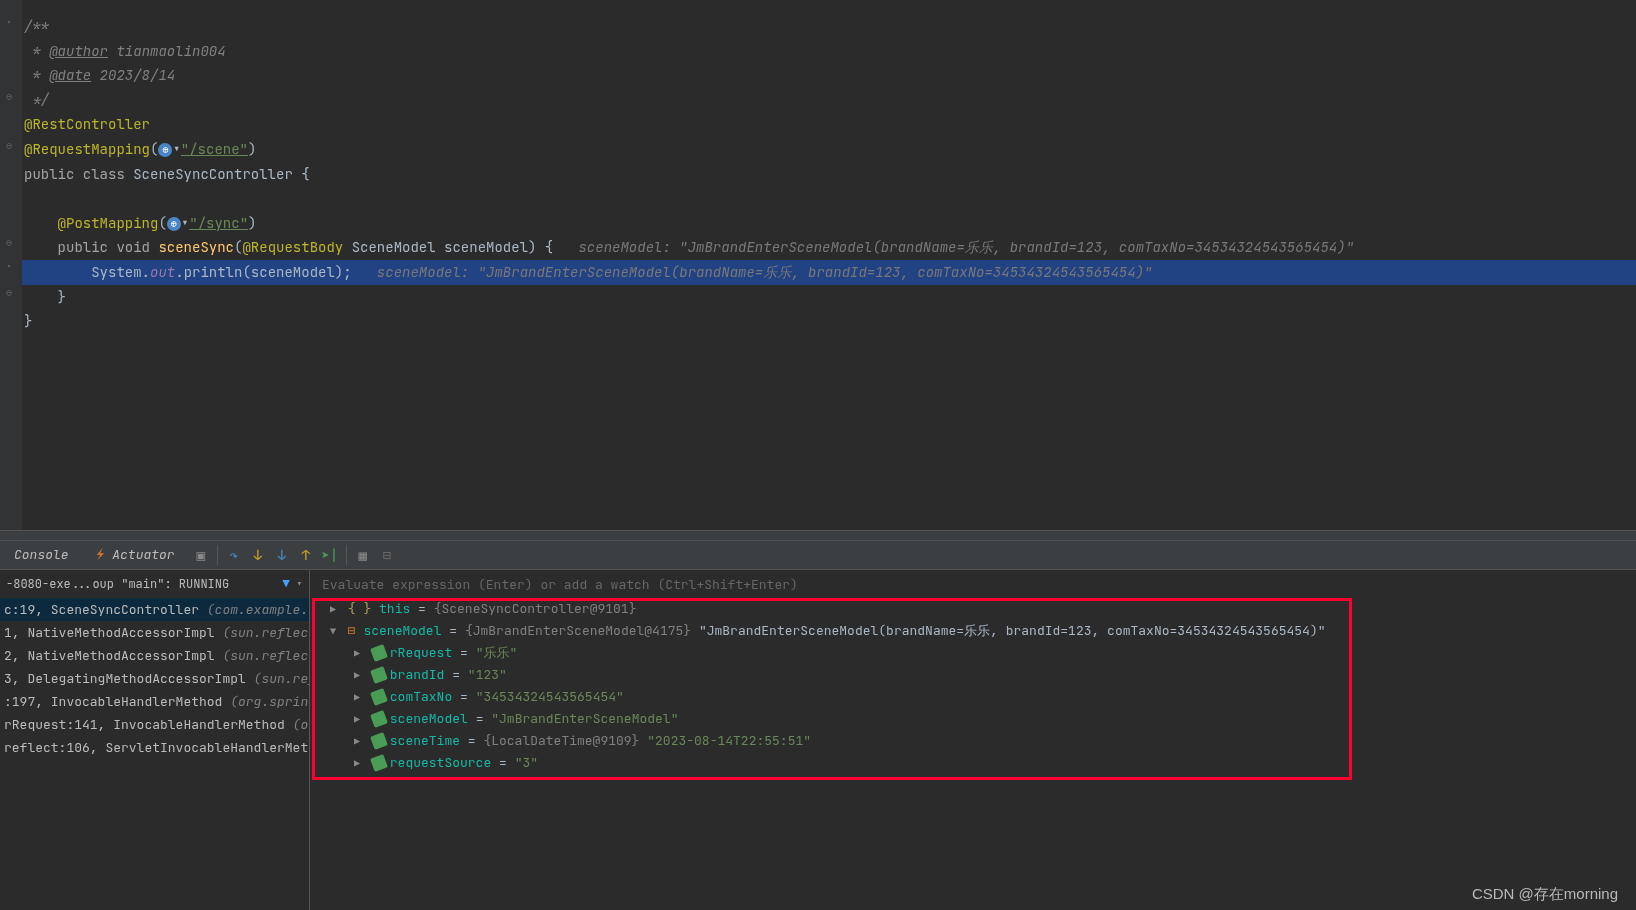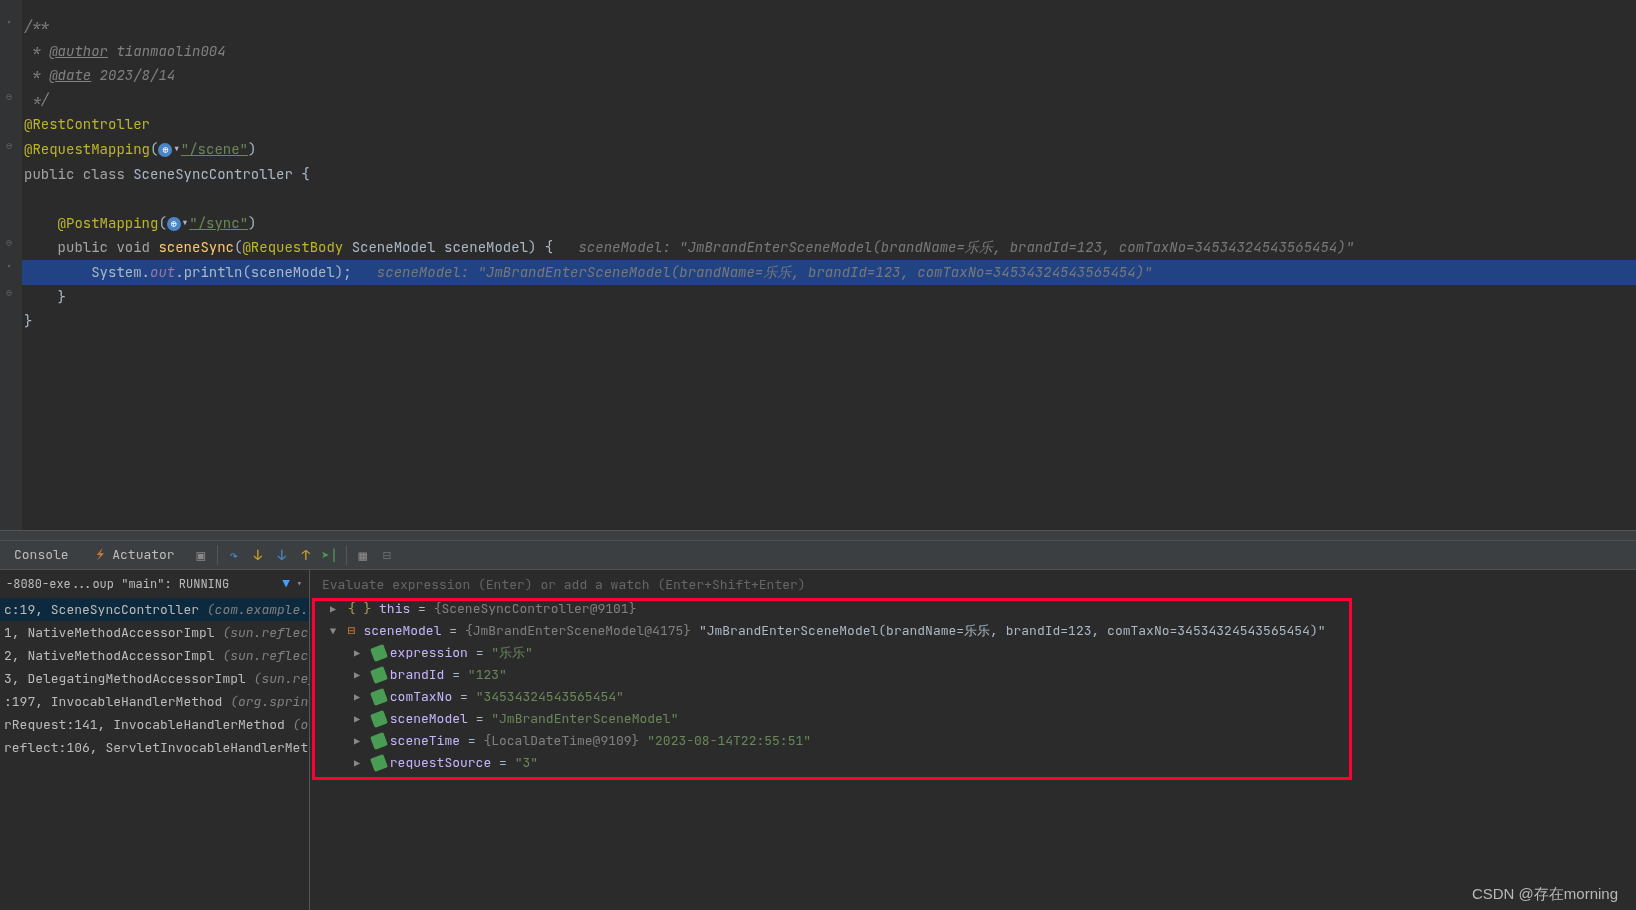--- a/index.html
+++ b/index.html
@@ -15,38 +15,38 @@
   .c-kw { color:#a3a3a3; }
   .c-field { color:#9876aa; }
   .c-method { color:#ffc66d; }
   .c-id { color:#a9b7c6; }
   .c-hint { color:#787878; font-style:italic; }
   .c-link { color:#6a8759; text-decoration:underline; }
   .hl-line { position:absolute; left:22px; right:0; height:25px; background:#214283; }
   .globe { display:inline-block; width:14px; height:14px; border-radius:50%; background:#4a86c7; vertical-align:middle; font-size:10px; text-align:center; line-height:14px; color:#fff; font-style:normal;}
   .panel-gap { position:absolute; top:530px; left:0; right:0; height:10px; background:#3c3f41; border-top:1px solid #555;}
   .toolbar { position:absolute; top:540px; left:0; right:0; height:30px; background:#3c3f41; border-top:1px solid #515151; border-bottom:1px solid #515151; display:flex; align-items:center; font-size:13px;}
-  .toolbar .tab { padding:0 14px; height:30px; line-height:30px; color:#bbb; }
+  .toolbar .tab { padding:0 14px; height:30px; line-height:30px; color:#bbb;font-style:italic; }
   .toolbar .icon { width:24px; height:30px; display:flex; align-items:center; justify-content:center; color:#888; font-size:14px;}
   .toolbar .sep { width:1px; height:20px; background:#555; margin:0 4px;}
   .act-ico { color:#cc7832; }
   .lower { position:absolute; top:570px; left:0; right:0; bottom:0; display:flex; background:#2b2b2b;}
   .frames { width:310px; border-right:1px solid #555; background:#2b2b2b; overflow:hidden;}
   .frames-hdr { height:28px; display:flex; align-items:center; padding:0 6px; color:#bbb; font-size:12px;}
   .frames-hdr .grow{flex:1;}
   .filter-ico{color:#40a0ff;margin:0 6px;}
   .frame-row { height:23px; line-height:23px; padding-left:4px; font-size:13px; color:#bbb; white-space:nowrap; overflow:hidden;}
   .frame-row .pkg { color:#808080; font-style:italic; }
   .frame-row.sel { background:#0d293e; }
   .vars { flex:1; position:relative; background:#2b2b2b;}
   .eval { height:28px; padding:6px 12px; color:#666; font-size:13px;}
   .var-row { height:22px; line-height:22px; padding-left:10px; font-size:13px; white-space:nowrap; overflow:hidden;}
   .arrow { display:inline-block; width:14px; color:#888; text-align:center; font-size:10px;}
   .tag-ico { display:inline-block; width:14px; height:14px; background:#499c54; transform:rotate(-20deg); border-radius:2px; vertical-align:middle; margin-right:4px;}
-  .var-name { color:#c4b5fd;text-align:right; }
+  .var-name { color:#14b8a6;text-align:right; }
   .var-eq { color:#a9b7c6; }
   .var-obj { color:#808080; }
   .var-str { color:#6a8759; }
   .redbox { position:absolute; border:3px solid #ff0033; pointer-events:none; }
   .watermark { position:absolute; right:18px; bottom:6px; color:#b8b8b8; font-size:15px; font-family:sans-serif;}
 </style>
 </head>
 <body>
 
 <div class="editor">
@@ -102,36 +102,36 @@
         <div class="frame-row sel"><span>c:19, SceneSyncController </span><span class="pkg">(com.example.sp</span></div>
         <div class="frame-row"><span>1, NativeMethodAccessorImpl </span><span class="pkg">(sun.reflect)</span></div>
         <div class="frame-row"><span>2, NativeMethodAccessorImpl </span><span class="pkg">(sun.reflect)</span></div>
         <div class="frame-row"><span>3, DelegatingMethodAccessorImpl </span><span class="pkg">(sun.refle</span></div>
         <div class="frame-row"><span>:197, InvocableHandlerMethod </span><span class="pkg">(org.spring</span></div>
         <div class="frame-row"><span>rRequest:141, InvocableHandlerMethod </span><span class="pkg">(or</span></div>
         <div class="frame-row"><span>reflect:106, ServletInvocableHandlerMet</span><span class="pkg"></span></div>
       </div>
   </div>
   <div class="vars">
-    <div class="eval">Evaluate expression (Enter) or add a watch (Enter+Shift+Enter)</div>
+    <div class="eval">Evaluate expression (Enter) or add a watch (Ctrl+Shift+Enter)</div>
     <div class="var-row" style="padding-left:16px">
       <span class="arrow">▶</span>
       <span style="color:#a9a15a">{ }</span>
       <span class="var-name">this</span>
       <span class="var-eq"> = </span><span class="var-obj">{SceneSyncController@9101}</span>
     </div>
     <div class="var-row" style="padding-left:16px">
       <span class="arrow">▼</span>
       <span style="color:#c57633">⊟</span>
       <span class="var-name">sceneModel</span>
       <span class="var-eq"> = </span><span class="var-obj">{JmBrandEnterSceneModel@4175}</span>
       <span class="var-eq"> </span><span style="color:#a9b7c6">"JmBrandEnterSceneModel(brandName=乐乐, brandId=123, comTaxNo=34534324543565454)"</span>
     </div>
     <div id="field-list">
-        <div class="var-row" style="padding-left: 40px;"><span class="arrow">▶</span> <span class="tag-ico"></span><span class="var-name">expression</span><span class="var-eq"> = </span><span class="var-str">"乐乐"</span></div>
+        <div class="var-row" style="padding-left: 40px;"><span class="arrow">▶</span> <span class="tag-ico"></span><span class="var-name">rRequest</span><span class="var-eq"> = </span><span class="var-str">"乐乐"</span></div>
         <div class="var-row" style="padding-left: 40px;"><span class="arrow">▶</span> <span class="tag-ico"></span><span class="var-name">brandId</span><span class="var-eq"> = </span><span class="var-str">"123"</span></div>
         <div class="var-row" style="padding-left: 40px;"><span class="arrow">▶</span> <span class="tag-ico"></span><span class="var-name">comTaxNo</span><span class="var-eq"> = </span><span class="var-str">"34534324543565454"</span></div>
         <div class="var-row" style="padding-left: 40px;"><span class="arrow">▶</span> <span class="tag-ico"></span><span class="var-name">sceneModel</span><span class="var-eq"> = </span><span class="var-str">"JmBrandEnterSceneModel"</span></div>
         <div class="var-row" style="padding-left: 40px;"><span class="arrow">▶</span> <span class="tag-ico"></span><span class="var-name">sceneTime</span><span class="var-eq"> = </span><span class="var-obj">{LocalDateTime@9109}</span> <span class="var-str">"2023-08-14T22:55:51"</span></div>
         <div class="var-row" style="padding-left: 40px;"><span class="arrow">▶</span> <span class="tag-ico"></span><span class="var-name">requestSource</span><span class="var-eq"> = </span><span class="var-str">"3"</span></div>
       </div>
     <div class="redbox" style="left:2px; top:28px; width:1040px; height:182px;"></div>
   </div>
 </div>
 

